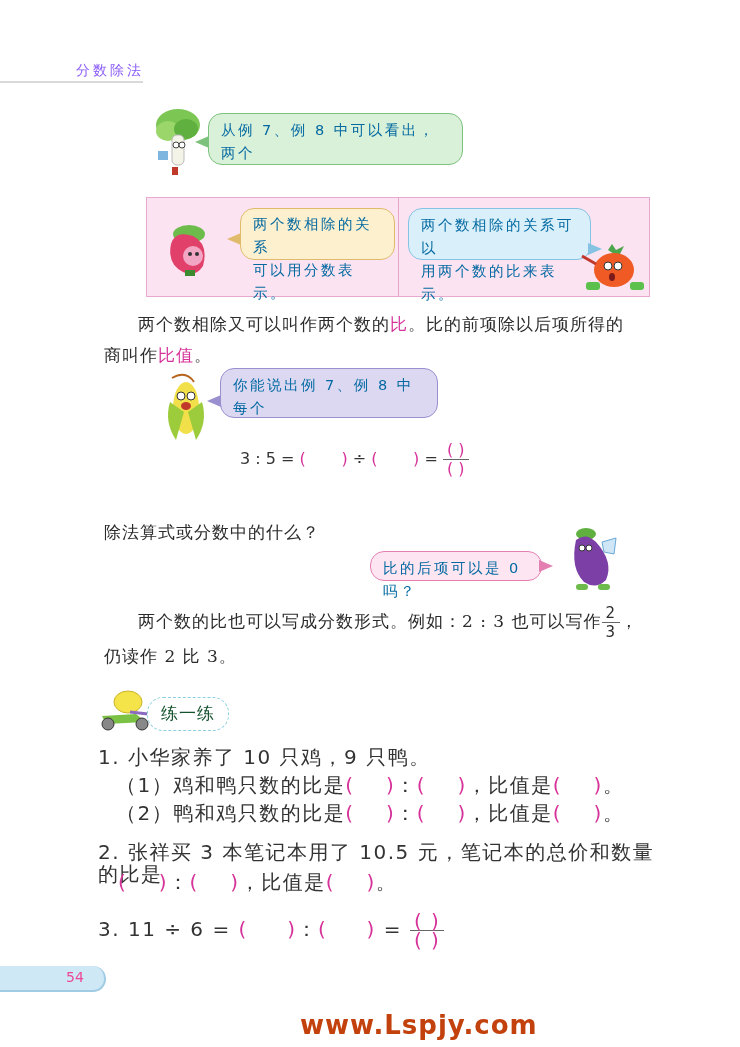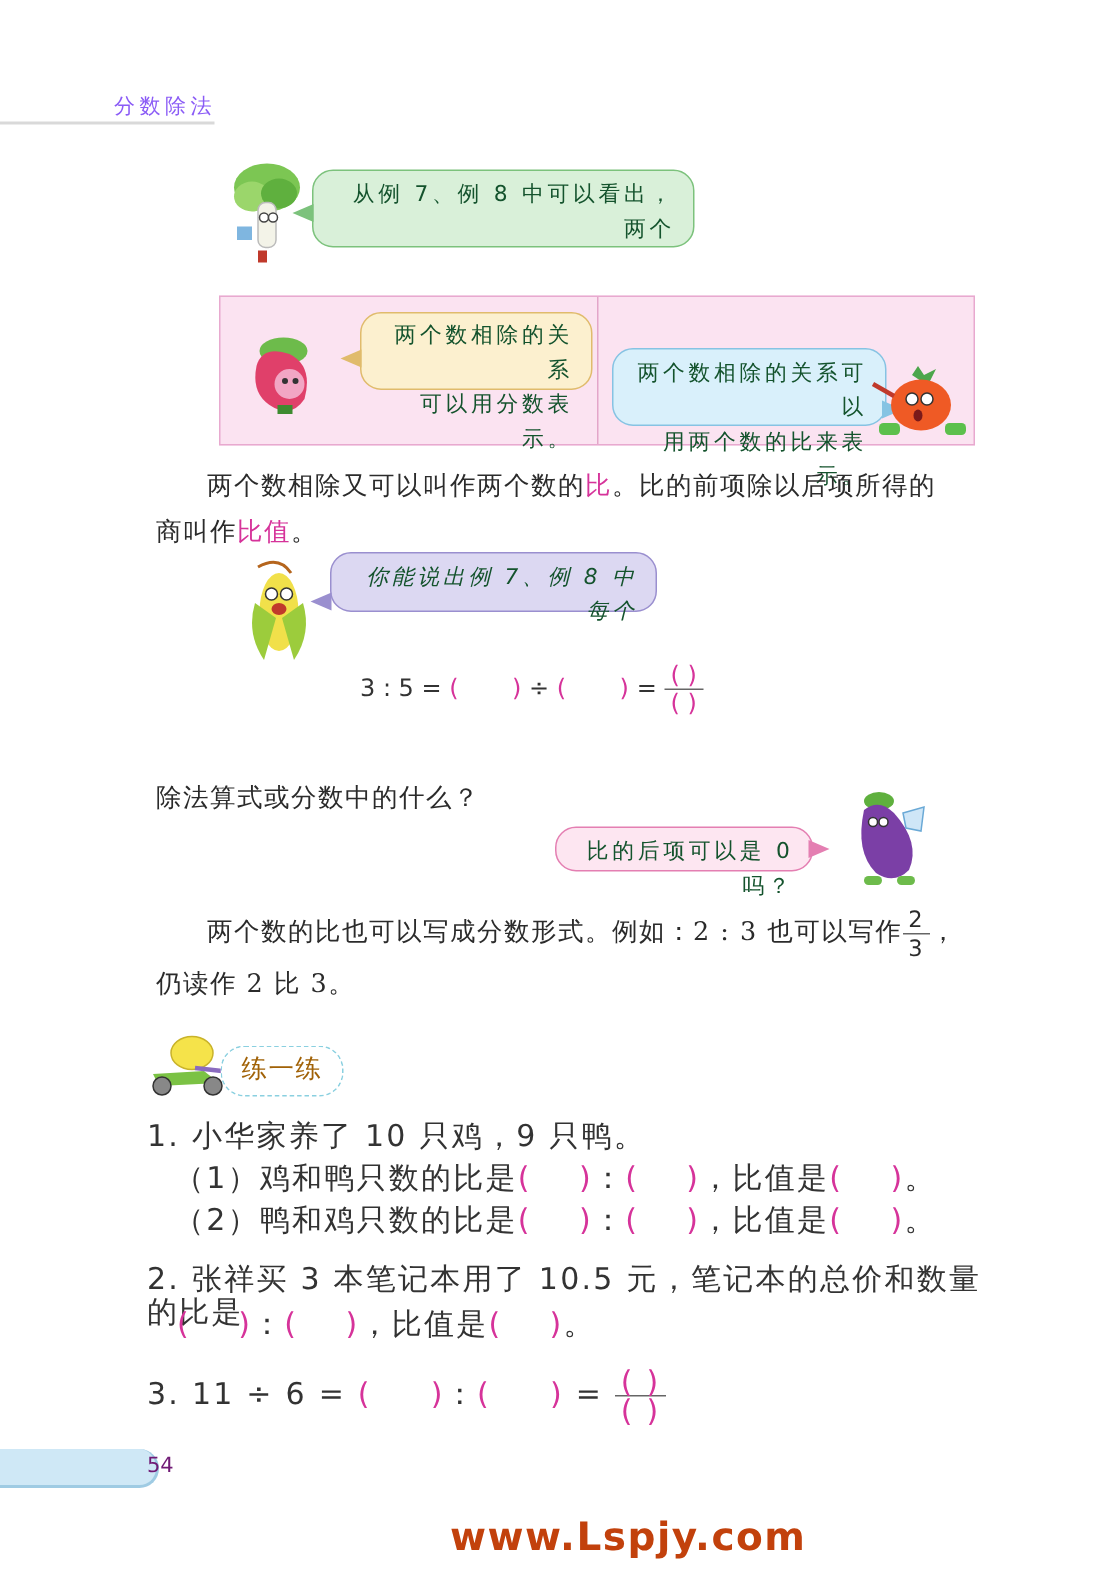--- a/index.html
+++ b/index.html
@@ -3,58 +3,58 @@
   <meta charset="utf-8">
   <style>
     html, body { margin:0; padding:0; background:#ffffff; }
     body { width:740px; height:1047px; position:relative; overflow:hidden;
            font-family:"DejaVu Serif","Liberation Serif",serif; color:#2b2b2b; }
     .abs { position:absolute; }
     .header-title { left:76px; top:62px; font-size:14px; letter-spacing:3px; color:#8b5cf6; }
     .header-rule { left:0; top:81px; width:143px; height:2px; background:#d9d9d9; }
 
     .bubble { position:absolute; border-radius:14px; font-size:14.5px; line-height:23px;
-              letter-spacing:2.5px; padding:5px 12px; box-sizing:border-box; color:#14532d;
-              font-family:"DejaVu Sans","Liberation Sans",sans-serif;text-align:right; }
+              letter-spacing:2.5px; padding:5px 12px; box-sizing:border-box; color:#0369a1;
+              font-family:"DejaVu Sans","Liberation Sans",sans-serif; }
     .bubble .tail { position:absolute; width:0; height:0; }
 
     .b1 { left:208px; top:113px; width:255px; height:52px; background:#d9f0d9; border:1.5px solid #7cc27c; }
     .b1 .tail { left:-14px; top:22px; border-top:6px solid transparent; border-bottom:6px solid transparent; border-right:14px solid #7cc27c; }
 
     .pink-box { left:146px; top:197px; width:504px; height:100px; background:#fbe3f1; border:1.5px solid #e8a9cf; box-sizing:border-box; }
     .pink-divider { left:398px; top:198px; width:1px; height:98px; background:#e3a6c9; }
 
     .b2 { left:240px; top:208px; width:155px; height:52px; background:#fcf0cf; border:1.5px solid #e0bb6c;font-family:Liberation Mono, monospace; }
     .b2 .tail { left:-14px; top:24px; border-top:6px solid transparent; border-bottom:6px solid transparent; border-right:14px solid #e0bb6c; }
-    .b3 { left:408px; top:208px; width:183px; height:52px; background:#d9f0fb; border:1.5px solid #86c3e3;margin-top:24px; }
+    .b3 { left:408px; top:208px; width:183px; height:52px; background:#d9f0fb; border:1.5px solid #86c3e3; }
     .b3 .tail { right:-12px; top:34px; border-top:6px solid transparent; border-bottom:6px solid transparent; border-left:14px solid #86c3e3; }
 
     .para { font-size:17px; line-height:31px; letter-spacing:1px; left:104px; width:548px; }
     .para .indent { display:inline-block; width:34px; }
     .magenta { color:#d6339a; }
 
-    .b4 { left:220px; top:368px; width:218px; height:40px; background:#dcd8f2; border:1.5px solid #9a8fcf;font-style:italic; }
+    .b4 { left:220px; top:368px; width:218px; height:50px; background:#dcd8f2; border:1.5px solid #9a8fcf; }
     .b4 .tail { left:-14px; top:26px; border-top:6px solid transparent; border-bottom:6px solid transparent; border-right:14px solid #9a8fcf; }
 
     .sans { font-family:"DejaVu Sans","Liberation Sans",sans-serif; }
     .eq { font-size:16px; color:#333; }
     .paren { color:#d6339a; }
     .frac { display:inline-block; vertical-align:middle; text-align:center; line-height:18px; }
     .frac .num { display:block; border-bottom:1px solid #666; padding:0 4px; }
     .frac .den { display:block; padding:0 4px; }
 
     .b5 { left:370px; top:551px; width:172px; height:30px; background:#fde6f1; border:1.5px solid #e47fb2; border-radius:14px; padding:5px 12px; }
     .b5 .tail { right:-12px; top:8px; border-top:6px solid transparent; border-bottom:6px solid transparent; border-left:14px solid #e47fb2; }
 
     .practice-cloud { left:147px; top:697px; width:80px; height:32px; border:1.5px dashed #8ad0e0; border-radius:16px; background:#fff;
-                      font-size:17px; color:#a16207; text-align:center; line-height:30px; letter-spacing:1px; }
+                      font-size:17px; color:#14532d; text-align:center; line-height:30px; letter-spacing:1px; }
     .q { font-size:20px; line-height:22px; letter-spacing:1.5px; color:#333; }
 
     .page-num-tab { left:0; top:966px; width:106px; height:26px; background:#cfe8f6; border-radius:0 14px 14px 0; border-right:2px solid #9fcbe3; border-bottom:2px solid #9fcbe3; box-sizing:border-box; }
-    .page-num { left:66px; top:969px; font-size:14px; color:#701a75;margin-left:32px; }
+    .page-num { left:66px; top:969px; font-size:14px; color:#ec4899; }
     .watermark { left:300px; top:1010px; font-size:26px; font-weight:bold; color:#c2410c; letter-spacing:1px; }
 
     .char { position:absolute; }
   </style>
 </head>
 <body>
 
 <div class="abs header-title">分数除法</div>
 <div class="abs header-rule"></div>
 

